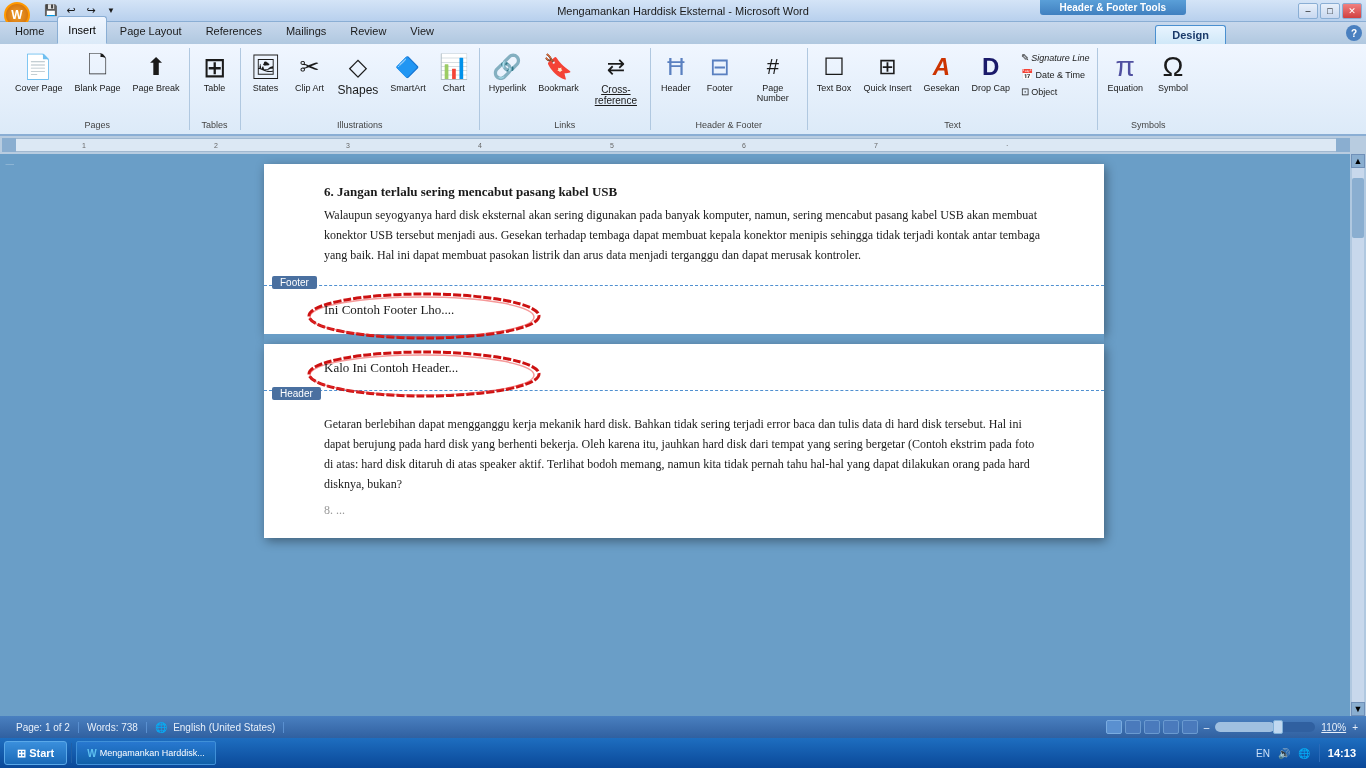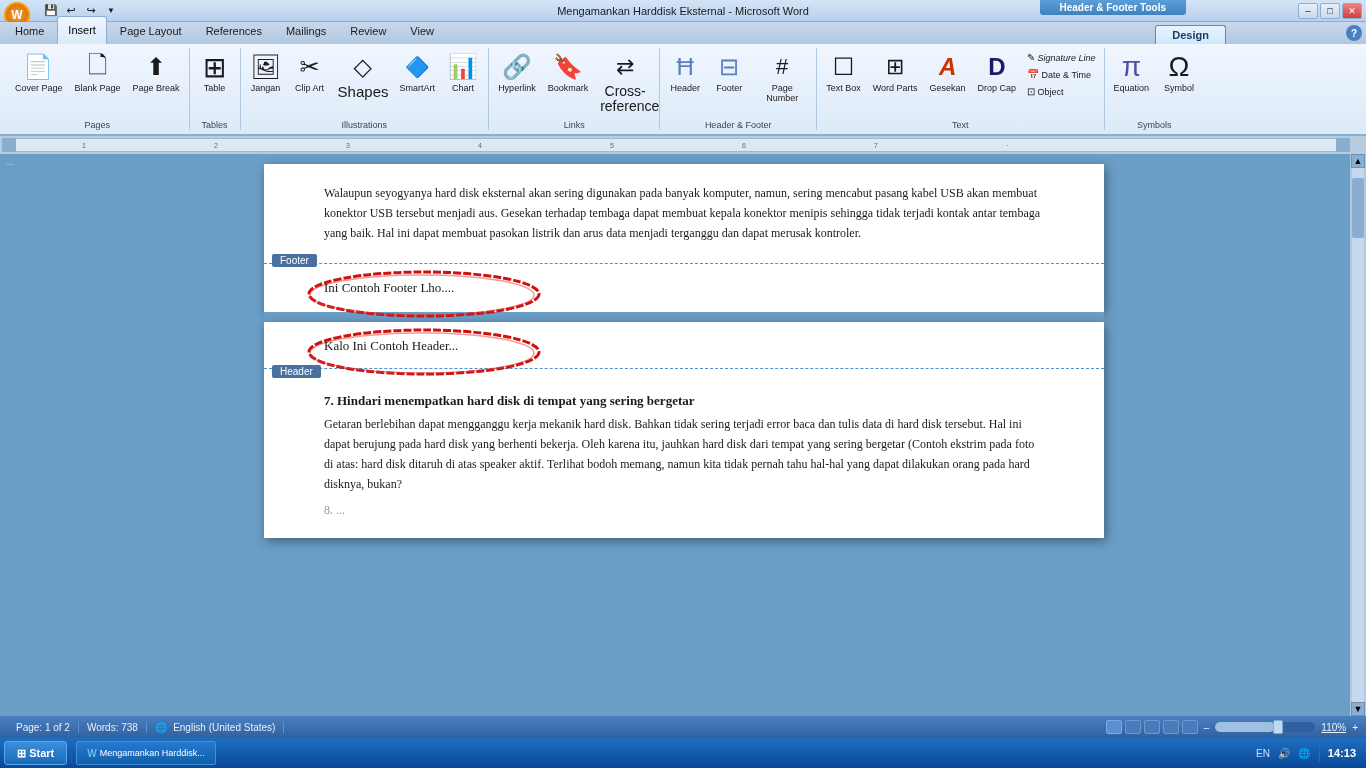--- a/index.html
+++ b/index.html
@@ -140,29 +140,29 @@
         <div class="ribbon-btn-label" style="font-size:9px;">Table</div>
       </div>
     </div>
     <div style="font-size:9px; color:#444; text-align:center; margin-top:2px;">Tables</div>
   </div>
 
   <div style="display:flex; flex-direction:column; padding:0 4px; border-right:1px solid #b0c8e0;">
     <div style="display:flex; gap:2px; flex:1; align-items:flex-start;">
       <div class="ribbon-btn">
         <div class="icon" style="font-size:24px;">🖼</div>
-        <div class="ribbon-btn-label" style="font-size:9px;">Jangan</div>
+        <div class="ribbon-btn-label" style="font-size:9px;">States</div>
       </div>
       <div class="ribbon-btn">
         <div class="icon" style="font-size:24px;">✂</div>
         <div class="ribbon-btn-label" style="font-size:9px;">Clip Art</div>
       </div>
       <div class="ribbon-btn">
         <div class="icon" style="font-size:24px;">◇</div>
-        <div class="ribbon-btn-label" style="font-size:15px;">Shapes</div>
+        <div class="ribbon-btn-label" style="font-size:12px;">Shapes</div>
       </div>
       <div class="ribbon-btn">
         <div class="icon" style="font-size:20px; color:#4a8fd0;">🔷</div>
         <div class="ribbon-btn-label" style="font-size:9px;">SmartArt</div>
       </div>
       <div class="ribbon-btn">
         <div class="icon" style="font-size:24px;">📊</div>
         <div class="ribbon-btn-label" style="font-size:9px;">Chart</div>
       </div>
     </div>
@@ -174,21 +174,21 @@
       <div class="ribbon-btn">
         <div class="icon" style="font-size:24px;">🔗</div>
         <div class="ribbon-btn-label" style="font-size:9px;">Hyperlink</div>
       </div>
       <div class="ribbon-btn">
         <div class="icon" style="font-size:24px;">🔖</div>
         <div class="ribbon-btn-label" style="font-size:9px;">Bookmark</div>
       </div>
       <div class="ribbon-btn">
         <div class="icon" style="font-size:22px;">⇄</div>
-        <div class="ribbon-btn-label" style="font-size:14px;">Cross-reference</div>
+        <div class="ribbon-btn-label" style="font-size:10px;text-decoration:underline;">Cross-reference</div>
       </div>
     </div>
     <div style="font-size:9px; color:#444; text-align:center; margin-top:2px;">Links</div>
   </div>
 
   <div style="display:flex; flex-direction:column; padding:0 4px; border-right:1px solid #b0c8e0;">
     <div style="display:flex; gap:2px; flex:1; align-items:flex-start;">
       <div class="ribbon-btn">
         <div class="icon" style="font-size:24px; color:#5a80c0;">Ħ</div>
         <div class="ribbon-btn-label" style="font-size:9px;">Header</div>
@@ -206,21 +206,21 @@
   </div>
 
   <div style="display:flex; flex-direction:column; padding:0 4px; border-right:1px solid #b0c8e0;">
     <div style="display:flex; gap:2px; flex:1; align-items:flex-start;">
       <div class="ribbon-btn">
         <div class="icon" style="font-size:24px;">☐</div>
         <div class="ribbon-btn-label" style="font-size:9px;">Text Box</div>
       </div>
       <div class="ribbon-btn">
         <div class="icon" style="font-size:22px;">⊞</div>
-        <div class="ribbon-btn-label" style="font-size:9px;">Word Parts</div>
+        <div class="ribbon-btn-label" style="font-size:9px;">Quick Insert</div>
       </div>
       <div class="ribbon-btn">
         <div class="icon" style="font-size:24px; color:#cc3300; font-style:italic; font-weight:bold;">A</div>
         <div class="ribbon-btn-label" style="font-size:9px;">Gesekan</div>
       </div>
       <div class="ribbon-btn">
         <div class="icon" style="font-size:24px; font-weight:bold; color:#1a1a6a;">D</div>
         <div class="ribbon-btn-label" style="font-size:9px;">Drop Cap</div>
       </div>
 
@@ -276,20 +276,21 @@
 <div style="display:flex; height:calc(768px - 22px - 114px - 18px - 52px); background:#6a9ec7; overflow:hidden;">
 
   <div style="width:18px; background:#6a9ec7; display:flex; flex-direction:column; align-items:center; padding-top:8px; gap:20px;">
     <div style="font-size:7px; color:#aac8e0; writing-mode:vertical-rl; transform:rotate(180deg);">│</div>
   </div>
 
   <div style="flex:1; overflow-y:auto; overflow-x:hidden; display:flex; flex-direction:column; align-items:center; padding:10px 0;">
 
     <div style="background:white; width:840px; box-shadow:2px 3px 10px rgba(0,0,0,0.4); margin-bottom:0;">
       <div style="padding:20px 60px 10px;">
+        <p class="doc-heading" style="font-size:13px; font-weight:bold; color:#1a1a1a; margin-bottom:6px; font-family:'Times New Roman',serif;">6. Jangan terlalu sering mencabut pasang kabel USB</p>
         <p class="doc-body" style="font-size:12px; color:#1a1a1a; line-height:1.65; font-family:'Times New Roman',serif;">Walaupun seyogyanya hard disk eksternal akan sering digunakan pada banyak komputer, namun, sering mencabut pasang kabel USB akan membuat konektor USB tersebut menjadi aus. Gesekan terhadap tembaga dapat membuat kepala konektor menipis sehingga tidak terjadi kontak antar tembaga yang baik. Hal ini dapat membuat pasokan listrik dan arus data menjadi terganggu dan dapat merusak kontroler.</p>
       </div>
 
       <div style="position:relative; border-top:1.5px dashed #5090d0; margin-top:10px;">
         <div style="position:absolute; top:-10px; left:8px; background:#4a70a0; color:white; font-size:10px; padding:1px 8px; border-radius:2px;">Footer</div>
         <div style="padding:14px 60px 16px;">
           <div style="position:relative; display:inline-block;">
             
             <svg style="position:absolute; top:-10px; left:-20px; width:250px; height:55px; pointer-events:none;">
               <ellipse cx="120" cy="26" rx="115" ry="22" fill="none" stroke="#cc1111" stroke-width="3" stroke-dasharray="8,2" style="filter:url(#sketch)"></ellipse>
@@ -313,21 +314,20 @@
               <ellipse cx="120" cy="26" rx="115" ry="22" fill="none" stroke="#cc1111" stroke-width="3" stroke-dasharray="8,2"></ellipse>
               <ellipse cx="118" cy="27" rx="112" ry="20" fill="none" stroke="#ee3333" stroke-width="1.5" opacity="0.5"></ellipse>
             </svg>
             <span style="font-size:13px; color:#1a1a1a; font-family:'Times New Roman',serif; position:relative; z-index:1;">Kalo Ini Contoh Header...</span>
           </div>
         </div>
         <div style="position:absolute; bottom:-10px; left:8px; background:#4a70a0; color:white; font-size:10px; padding:1px 8px; border-radius:2px;">Header</div>
       </div>
 
       <div style="padding:24px 60px 20px;">
-        <p style="font-size:13px; font-weight:bold; color:#1a1a1a; margin-bottom:6px; font-family:'Times New Roman',serif;">7. Hindari menempatkan hard disk di tempat yang sering bergetar</p>
         <p style="font-size:12px; color:#1a1a1a; line-height:1.65; font-family:'Times New Roman',serif;">Getaran berlebihan dapat mengganggu kerja mekanik hard disk. Bahkan tidak sering terjadi error baca dan tulis data di hard disk tersebut. Hal ini dapat berujung pada hard disk yang berhenti bekerja. Oleh karena itu, jauhkan hard disk dari tempat yang sering bergetar (Contoh ekstrim pada foto di atas: hard disk ditaruh di atas speaker aktif. Terlihat bodoh memang, namun kita tidak pernah tahu hal-hal yang dapat dilakukan orang pada hard disknya, bukan?</p>
         <p style="font-size:12px; color:#999; margin-top:8px; font-family:'Times New Roman',serif;">8. ...</p>
       </div>
     </div>
   </div>
 
   <div style="width:16px; background:#b0c8e0; display:flex; flex-direction:column; align-items:center;">
     <div style="width:14px; height:14px; background:#8aaed0; display:flex; align-items:center; justify-content:center; font-size:9px; cursor:pointer; border:1px solid #7090b8;">▲</div>
     <div style="width:12px; flex:1; background:#c8d8ec; position:relative; cursor:pointer;">
       <div style="width:12px; height:60px; background:#8aaed0; border-radius:2px; margin-top:10px;"></div>

